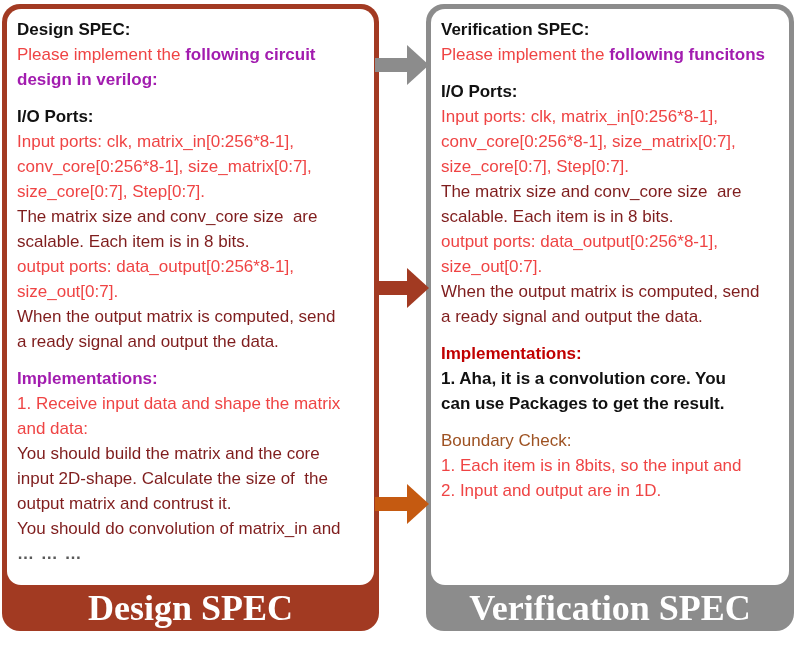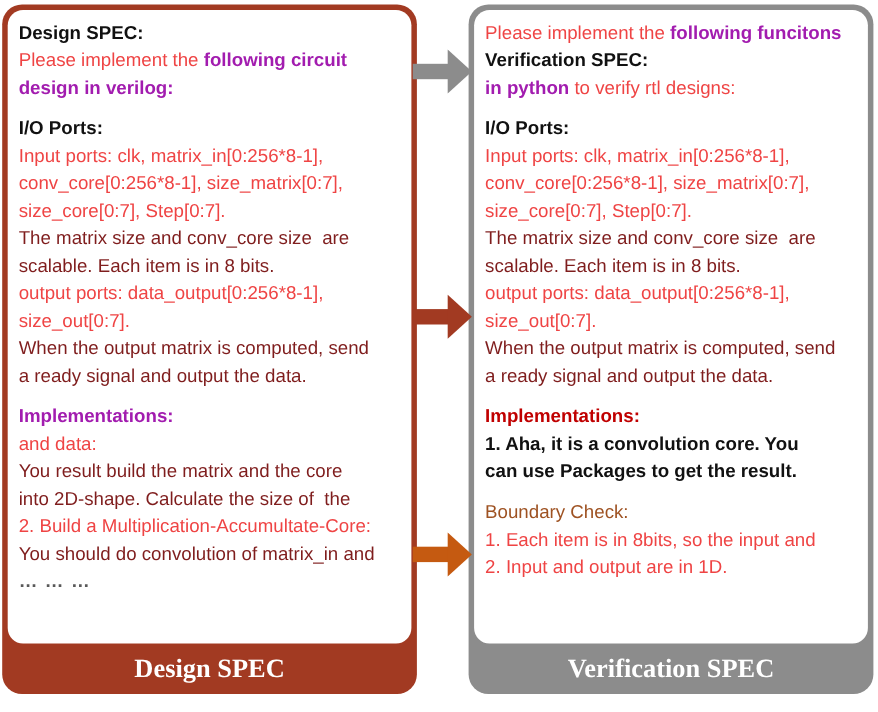--- a/index.html
+++ b/index.html
@@ -21,21 +21,21 @@
   .seg-b{font-weight:bold;color:#111111;}
   .seg-r{font-weight:bold;color:#a21caf;}
   .seg-R{font-weight:bold;color:#C00000;}
   .seg-g{color:#7f1d1d;}
   .seg-o{font-weight:normal;color:#9E5222;}
   .seg-d{color:#595959;font-weight:bold;letter-spacing:1px;}
   .band{
     position:absolute;left:0;right:0;bottom:0;height:46px;
     display:flex;align-items:center;justify-content:center;
     color:#ffffff;font-family:"Liberation Serif","DejaVu Serif",serif;
-    font-weight:bold;font-size:24px;line-height:46px;
+    font-weight:bold;font-size:36px;line-height:46px;
   }
   .arrow{position:absolute;left:375px;width:54px;height:44px;z-index:5;}
   .arrow svg{display:block;}
   #arrow-top{top:43px;}
   #arrow-mid{top:266px;}
   #arrow-bottom{top:482px;}
   .fill-gray{fill:#8C8C8C;}
   .fill-brick{fill:#A23A22;}
   .fill-orange{fill:#C55A11;}
 </style>
@@ -53,35 +53,35 @@
       <div class="line"><span class="seg-k">conv_core[0:256*8-1], size_matrix[0:7],</span></div>
       <div class="line"><span class="seg-k">size_core[0:7], Step[0:7].</span></div>
       <div class="line"><span class="seg-g">The matrix size and conv_core size  are</span></div>
       <div class="line"><span class="seg-g">scalable. Each item is in 8 bits.</span></div>
       <div class="line"><span class="seg-k">output ports: data_output[0:256*8-1],</span></div>
       <div class="line"><span class="seg-k">size_out[0:7].</span></div>
       <div class="line"><span class="seg-g">When the output matrix is computed, send</span></div>
       <div class="line"><span class="seg-g">a ready signal and output the data.</span></div>
       <div class="gap"></div>
       <div class="line"><span class="seg-r">Implementations:</span></div>
+      <div class="line"><span class="seg-k">1. Receive input data and shape the matrix</span></div>
       <div class="line"><span class="seg-k">and data:</span></div>
-      <div class="line"><span class="seg-g">You result build the matrix and the core</span></div>
-      <div class="line"><span class="seg-g">into 2D-shape. Calculate the size of  the</span></div>
-      <div class="line"><span class="seg-k">2. Build a Multiplication-Accumultate-Core:</span></div>
+      <div class="line"><span class="seg-g">You should build the matrix and the core</span></div>
+      <div class="line"><span class="seg-g">input 2D-shape. Calculate the size of  the</span></div>
+      <div class="line"><span class="seg-g">output matrix and contrust it.</span></div>
       <div class="line"><span class="seg-g">You should do convolution of matrix_in and</span></div>
       <div class="line"><span class="seg-d">… … …</span></div>
     </div>
   <div class="band">Design SPEC</div>
 </div>
 
 <div class="card card-right">
   <div class="content">
+      <div class="line"><span class="seg-b">Verification SPEC:</span></div>
       <div class="line"><span class="seg-k">Please implement the </span><span class="seg-r">following funcitons</span></div>
-      <div class="line"><span class="seg-b">Verification SPEC:</span></div>
-      <div class="line"><span class="seg-r">in python</span><span class="seg-k"> to verify rtl designs:</span></div>
       <div class="gap"></div>
       <div class="line"><span class="seg-b">I/O Ports:</span></div>
       <div class="line"><span class="seg-k">Input ports: clk, matrix_in[0:256*8-1],</span></div>
       <div class="line"><span class="seg-k">conv_core[0:256*8-1], size_matrix[0:7],</span></div>
       <div class="line"><span class="seg-k">size_core[0:7], Step[0:7].</span></div>
       <div class="line"><span class="seg-g">The matrix size and conv_core size  are</span></div>
       <div class="line"><span class="seg-g">scalable. Each item is in 8 bits.</span></div>
       <div class="line"><span class="seg-k">output ports: data_output[0:256*8-1],</span></div>
       <div class="line"><span class="seg-k">size_out[0:7].</span></div>
       <div class="line"><span class="seg-g">When the output matrix is computed, send</span></div>

